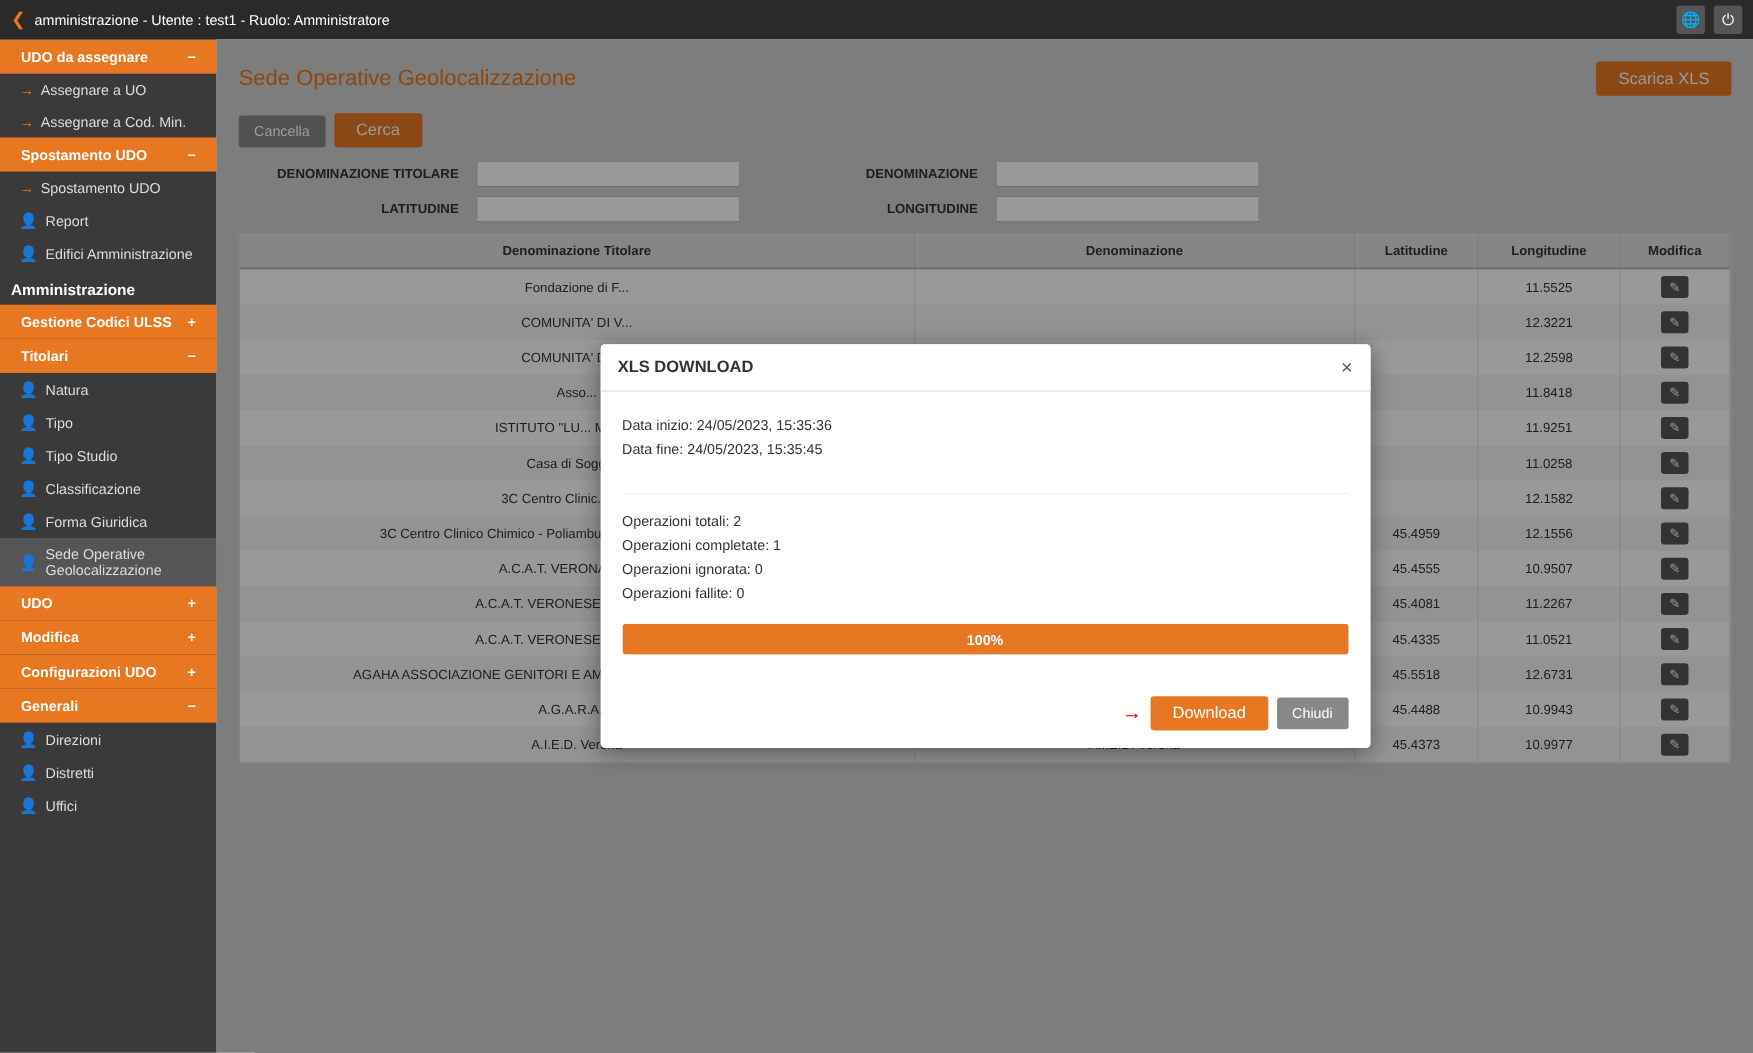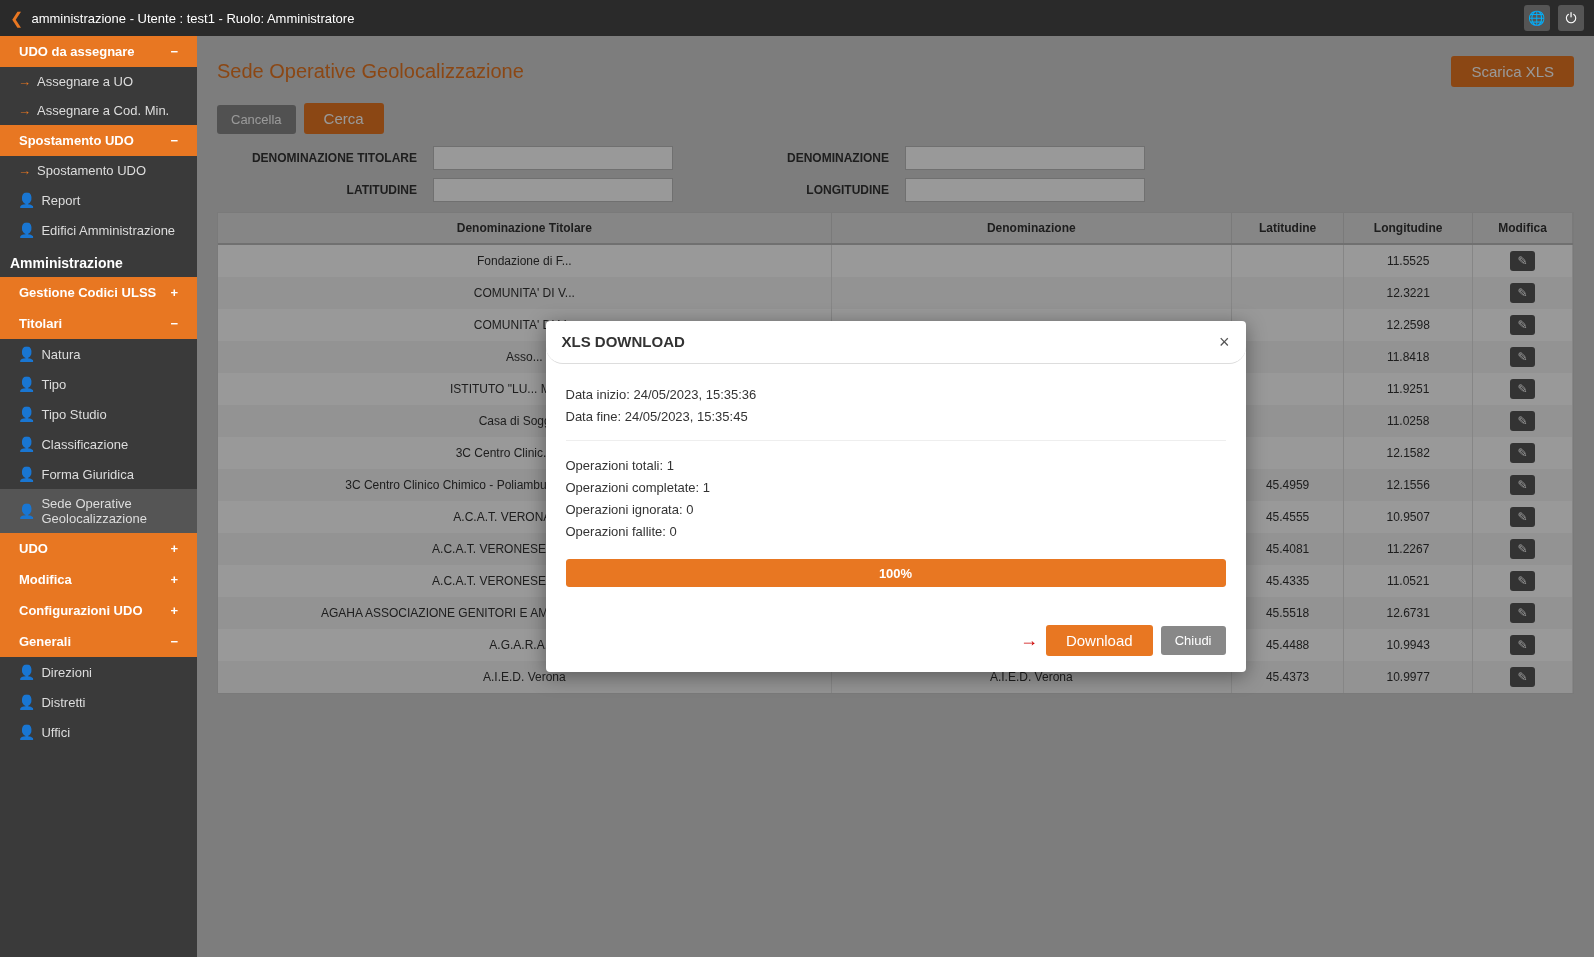--- a/index.html
+++ b/index.html
@@ -194,41 +194,40 @@
       box-shadow: 0 4px 20px rgba(0,0,0,0.4);
       overflow: hidden;
     }
     .modal-header {
       display: flex;
       align-items: center;
       justify-content: space-between;
       padding: 12px 16px;
       border-bottom: 1px solid #ddd;
       background: #fff;
-      border-radius: 17px;
     }
     .modal-title {
       font-size: 15px;
       font-weight: bold;
       color: #333;
     }
     .modal-close {
       background: none;
       border: none;
       font-size: 18px;
       cursor: pointer;
       color: #555;
       line-height: 1;
     }
     .modal-body {
       padding: 20px 20px 10px 20px;
     }
     .modal-info-section {
       border-bottom: 1px solid #eee;
-      padding-bottom: 12px;
+      padding-bottom: 28px;
       margin-bottom: 14px;
       font-size: 13px;
       color: #333;
       line-height: 1.7;
     }
     .modal-ops-section {
       font-size: 13px;
       color: #333;
       line-height: 1.7;
       margin-bottom: 16px;
@@ -535,21 +534,21 @@
         <div class="modal-header">
           <span class="modal-title">XLS DOWNLOAD</span>
           <button class="modal-close">×</button>
         </div>
         <div class="modal-body">
           <div class="modal-info-section">
             <div>Data inizio: 24/05/2023, 15:35:36</div>
             <div>Data fine: 24/05/2023, 15:35:45</div>
           </div>
           <div class="modal-ops-section">
-            <div>Operazioni totali: 1</div>
+            <div>Operazioni totali: 2</div>
             <div>Operazioni completate: 1</div>
             <div>Operazioni ignorata: 0</div>
             <div>Operazioni fallite: 0</div>
           </div>
           <div class="progress-bar-outer">
             <div class="progress-bar-inner" style="width:100%;">
               <span>100%</span>
             </div>
           </div>
         </div>

